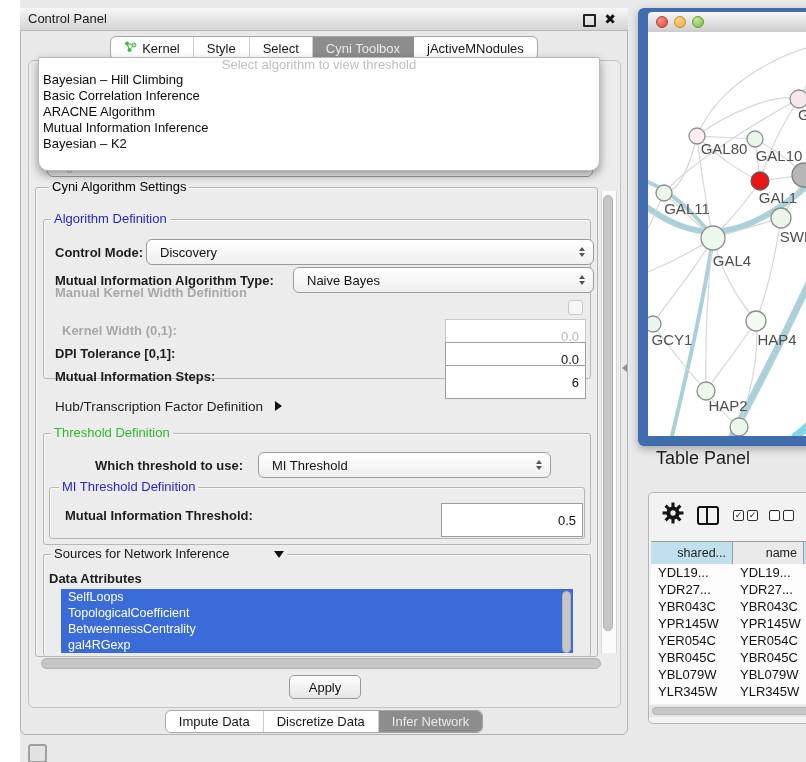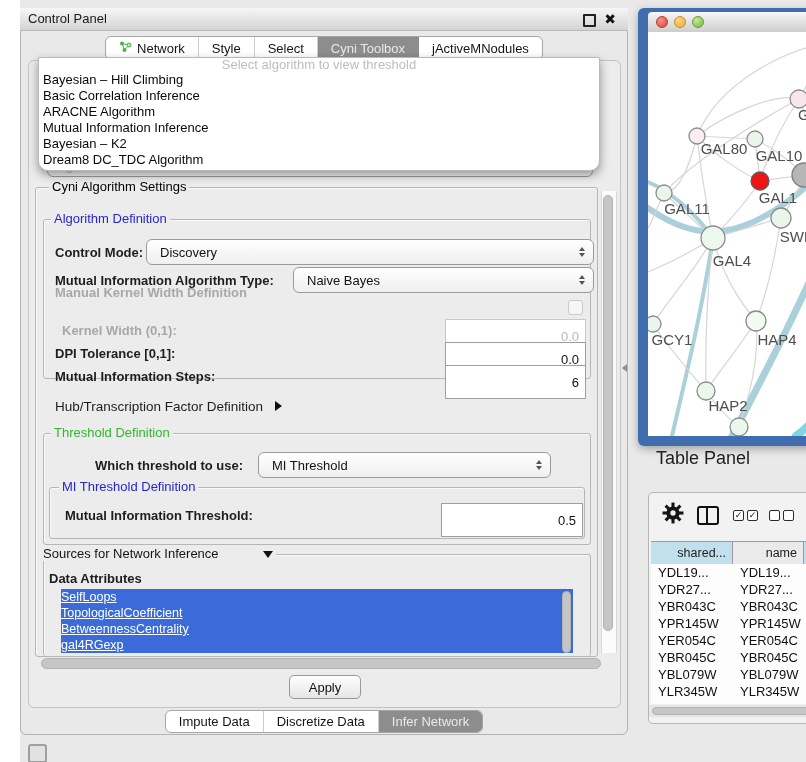--- a/index.html
+++ b/index.html
@@ -46,21 +46,21 @@
   .lbl.dis{color:#a8a8a8;}
   .plain{font-size:13.5px;color:#1d1d1d;white-space:nowrap;}
   .tfield{background:#fff;border:1px solid #9e9e9e;font-size:13px;color:#111;box-sizing:border-box;
           display:flex;align-items:center;justify-content:flex-end;padding:16px 6px;}
   .tfield.dis{border-color:#c9c9c9;color:#b9b9b9;}
   .checkbox{width:15px;height:15px;border:1px solid #cacaca;background:#f6f6f6;border-radius:3px;box-sizing:border-box;}
   .tri-right{display:inline-block;width:0;height:0;border-top:5px solid transparent;border-bottom:5px solid transparent;border-left:7px solid #111;}
   .tri-down{display:inline-block;width:0;height:0;border-left:5px solid transparent;border-right:5px solid transparent;border-top:7px solid #111;}
   
   #attr-list{overflow:hidden;}
-  .attr-item{height:16px;line-height:16px;color:#fff;font-size:12.5px;padding-left:0;white-space:nowrap;text-decoration:underline;}
+  .attr-item{height:16px;line-height:16px;color:#fff;font-size:12.5px;padding-left:7px;white-space:nowrap;}
   
   .sb-track-v{background:#fbfbfb;border-left:1px solid #d8d8d8;border-right:1px solid #d8d8d8;}
   .sb-thumb{background:#c6c6c6;border:1px solid #b2b2b2;border-radius:6px;box-sizing:border-box;}
   
   #apply-btn{left:260px;top:614px;width:70px;height:22px;background:linear-gradient(#fefefe,#e6e6e6);
              border:1px solid #999;border-radius:5px;font-size:13px;color:#111;display:flex;align-items:center;justify-content:center;}
   
   #net-window{left:618px;top:8px;width:188px;height:438px;background:#3f6dae;border-radius:6px 0 0 6px;box-shadow:0 3px 8px rgba(0,0,0,.3);}
   #net-titlebar{left:10px;top:4px;width:178px;height:20px;background:linear-gradient(#f7f7f7,#cdcdcd);border-bottom:1px solid #999;border-radius:4px 0 0 0;}
   .light{position:absolute;width:12px;height:12px;border-radius:50%;top:4px;box-sizing:border-box;}
@@ -106,21 +106,21 @@
 
   <div class="abs tabbar" style="top:36px;">
     <div class="tabset" id="top-tabs">
         <div class="tab">
           <span><svg width="13" height="13" viewBox="0 0 13 13">
               <path d="M3,3.5 L10,5 L5.5,10 Z" fill="none" stroke="#47b544" stroke-width="1"></path>
               <circle cx="3" cy="3.5" r="2" fill="#47b544"></circle>
               <circle cx="10" cy="5" r="2" fill="#bfe5bd" stroke="#47b544"></circle>
               <circle cx="5.5" cy="10" r="2" fill="#47b544"></circle>
             </svg></span>
-          <span>Network</span>
+          <span>Kernel</span>
         </div>
         <div class="tab">
           <span>Style</span>
         </div>
         <div class="tab">
           <span>Select</span>
         </div>
         <div class="tab sel">
           <span>Cyni Toolbox</span>
         </div>
@@ -201,21 +201,21 @@
 
     <div class="abs group" style="left:20px;top:426px;width:536px;height:52px;"></div>
     <span class="abs gtitle blue" style="left:30px;top:419px;">MI Threshold Definition</span>
 
     <span class="abs lbl" style="left:36px;top:447px;">Mutual Information Threshold:</span>
     <div class="abs tfield" style="left:412px;top:442px;width:142px;height:23px;">
       <span>0.5</span>
     </div>
 
     <div class="abs group" style="left:14px;top:493px;width:548px;height:102px;border-bottom:none;"></div>
-    <span class="abs gtitle" style="left:11px;top:486px;color:#141414;gap:44px;">
+    <span class="abs gtitle" style="left:22px;top:486px;color:#141414;gap:44px;">
       <span>Sources for Network Inference</span>
       <span class="tri-down"></span>
     </span>
     <span class="abs lbl" style="left:20px;top:510px;">Data Attributes</span>
 
     <div class="abs" id="attr-list" style="left:32px;top:528px;width:512px;height:66px;">
         <div class="attr-item" style="background: rgb(58, 107, 216);">SelfLoops</div>
         <div class="attr-item" style="background: rgb(58, 107, 216);">TopologicalCoefficient</div>
         <div class="attr-item" style="background: rgb(58, 107, 216);">BetweennessCentrality</div>
         <div class="attr-item" style="background: rgb(58, 107, 216);">gal4RGexp</div>
@@ -230,21 +230,20 @@
   </div>
 
   <div class="abs" id="algo-popup">
     <div class="dd-ph">Select algorithm to view threshold</div>
     <div id="algo-items">
         <div class="dd-item">Bayesian – Hill Climbing</div>
         <div class="dd-item">Basic Correlation Inference</div>
         <div class="dd-item bold">ARACNE Algorithm</div>
         <div class="dd-item">Mutual Information Inference</div>
         <div class="dd-item">Bayesian – K2</div>
-        <div class="dd-item">Dream8 DC_TDC Algorithm</div>
       </div>
   </div>
 
   <div class="abs tabbar" style="top:710px;">
     <div class="tabset" id="bottom-tabs">
         <div class="tab">
           <span>Impute Data</span>
         </div>
         <div class="tab">
           <span>Discretize Data</span>

